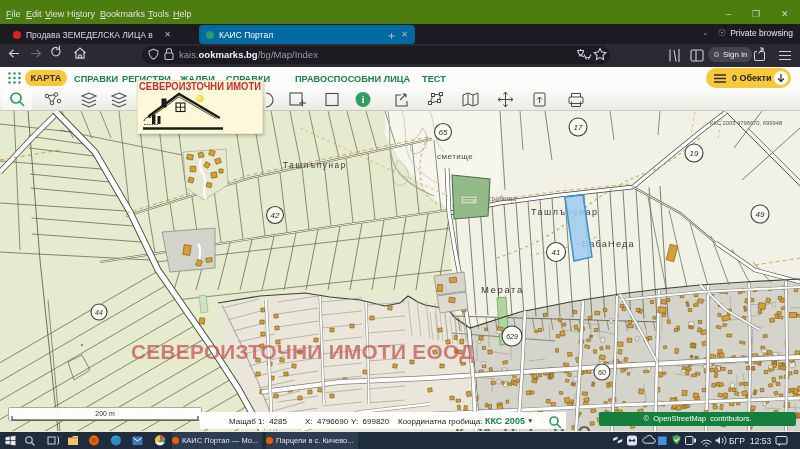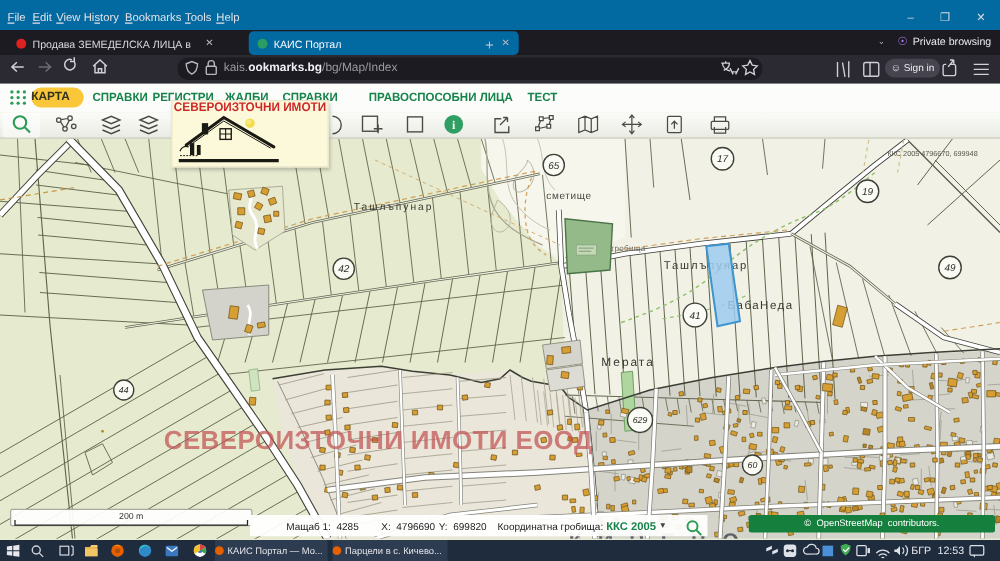--- a/index.html
+++ b/index.html
@@ -1,33 +1,33 @@
 <!DOCTYPE html>
 <html><head><meta charset="utf-8"><style>
 *{margin:0;padding:0;box-sizing:border-box}
 html,body{width:800px;height:449px;overflow:hidden;font-family:"Liberation Sans",sans-serif}
 .abs{position:absolute}
 body{position:relative;background:#e8ecd4}
-#menubar{position:absolute;left:0;top:0;width:800px;height:24px;background:#0369a1;color:#e2e2e6;font-size:9px}
+#menubar{position:absolute;left:0;top:0;width:800px;height:24px;background:#4d7c0f;color:#e2e2e6;font-size:9px}
 #menubar span{position:absolute;top:9px}
 #tabstrip{position:absolute;left:0;top:24px;width:800px;height:20px;background:#1c1b22}
 .tab{position:absolute;top:1px;height:19px;border-radius:4px 4px 0 0;font-size:8.5px;color:#d8d8e0;display:flex;align-items:center}
 .tab .fav{width:8px;height:8px;border-radius:50%;margin:0 5px 0 7px;flex:none}
 #tab1{left:6px;width:172px}
 #tab2{left:199px;width:216px;background:#0369a1;color:#fbfbfe;border-radius:4px}
 .tabx{margin-left:auto;margin-right:7px;font-size:8px;color:#b8b8c0}
 #newtab{position:absolute;left:386px;top:4px;color:#cfcfd8;font-size:11px}
 #privwrap{position:absolute;right:7px;top:4px;color:#eaeaf0;font-size:8.5px;display:flex;align-items:center}
 #urlrow{position:absolute;left:0;top:44px;width:800px;height:23px;background:#2b2a33}
 #urlfield{position:absolute;left:142px;top:46px;width:468px;height:18px;background:#1c1b22;border-radius:9px;color:#9a9aa2;font-size:9.5px;line-height:18px}
 #urlfield b{color:#f0f0f4;font-weight:bold}
 .winctl{position:absolute;color:#d8d8dc;font-size:9px}
 #navbar{position:absolute;left:0;top:67px;width:800px;height:23px;background:#fcfdfa}
 #navbar .item{position:absolute;top:6px;font-size:9.5px;font-weight:bold;color:#17834c;transform:scaleX(0.97);transform-origin:0 0;white-space:nowrap}
-#karta{position:absolute;left:25px;top:3px;width:42px;height:16px;background:#f9c739;border-radius:9px;color:#33331f;font-size:9.5px;font-weight:bold;text-align:left;line-height:16px}
+#karta{position:absolute;left:25px;top:3px;width:42px;height:16px;background:#f9c739;border-radius:9px;color:#33331f;font-size:9.5px;font-weight:bold;text-align:center;line-height:16px}
 #objbtn{position:absolute;right:9px;top:1px;width:85px;height:20px;background:#f8c83a;border-radius:11px;color:#222;font-size:9px;font-weight:bold}
 #toolbar{position:absolute;left:0;top:90px;width:800px;height:21px;background:linear-gradient(#fbfcf9,#e9ebe3);border-bottom:1px solid #c9cbc0}
 #map{position:absolute;left:0;top:111px;width:800px;height:320px}
 #logo{position:absolute;left:137px;top:80px;width:126px;height:54px;background:#fcf8da;border:1px solid #e8e5ca;box-shadow:1px 2px 3px rgba(0,0,0,0.22)}
 #logotext{position:absolute;left:62px;top:0px;color:#cc2a2a;font-weight:bold;font-size:10px;transform:translateX(-50%) scaleX(0.94);white-space:nowrap}
 #scalebox{position:absolute;left:8px;top:407px;width:194px;height:14px;background:rgba(255,255,255,0.92);border:1px solid #aaa9a0;border-radius:2px;font-size:7px;color:#333;text-align:center;line-height:11px}
 #statusbar{position:absolute;left:200px;top:412px;width:366px;height:17px;background:rgba(255,255,255,0.93);font-size:8px;color:#222}
 #statusbar span{position:absolute;top:4.5px}
 #osm{position:absolute;left:599px;top:412px;width:197px;height:14px;background:#15803d;border-radius:2px;color:#fff;font-size:7.5px;line-height:14px;text-align:center}
 #taskbar{position:absolute;left:0;top:432px;width:800px;height:17px;background:#1f2c3e}
@@ -99,20 +99,34 @@
         <circle cx="11.5" cy="10.5" r="1.3"></circle>
 </g>
     </svg>
 <div id="karta">КАРТА</div>
 <span class="item" style="left:74px">СПРАВКИ</span>
 <span class="item" style="left:122px">РЕГИСТРИ</span>
 <span class="item" style="left:180px">ЖАЛБИ</span>
 <span class="item" style="left:226px">СПРАВКИ</span>
 <span class="item" style="left:295px">ПРАВОСПОСОБНИ ЛИЦА</span>
 <span class="item" style="left:422px">ТЕСТ</span>
+<div id="objbtn">
+<svg class="abs" style="left:8px;top:6px" width="12" height="9" viewBox="0 0 12 9">
+        <g stroke="#222" stroke-width="1.4">
+          <line x1="0" y1="1" x2="12" y2="1"></line>
+          <line x1="0" y1="4.5" x2="12" y2="4.5"></line>
+          <line x1="0" y1="8" x2="12" y2="8"></line>
+        </g>
+      </svg>
+<span class="abs" style="left:26px;top:5px">0 Обекти</span>
+<span class="abs" style="right:3px;top:3px;width:14px;height:14px;background:#fff;border-radius:50%"></span>
+      <svg class="abs" style="right:6px;top:6px" width="8" height="9" viewBox="0 0 8 9">
+        <path d="M4,0 v7 M1,4.5 l3,3 l3,-3" stroke="#333" stroke-width="1.3" fill="none"></path>
+      </svg>
+</div>
 </div>
 <div id="toolbar"></div>
 <svg class="abs" style="left:0;top:90px" width="800" height="21" viewBox="0 0 800 21">
     <rect x="2" y="0" width="30" height="20" rx="2" fill="#ffffff" opacity="0.55"></rect>
     <circle cx="16" cy="8" r="5" fill="none" stroke="#2c9c56" stroke-width="1.7"></circle>
     <line x1="20" y1="12" x2="24" y2="16" stroke="#2c9c56" stroke-width="1.7"></line>
     <g stroke="#4a4a44" fill="none" stroke-width="1">
       <circle cx="47" cy="6" r="1.8"></circle>
       <circle cx="56" cy="4.5" r="1.8"></circle>
       <circle cx="52" cy="13" r="1.8"></circle>

